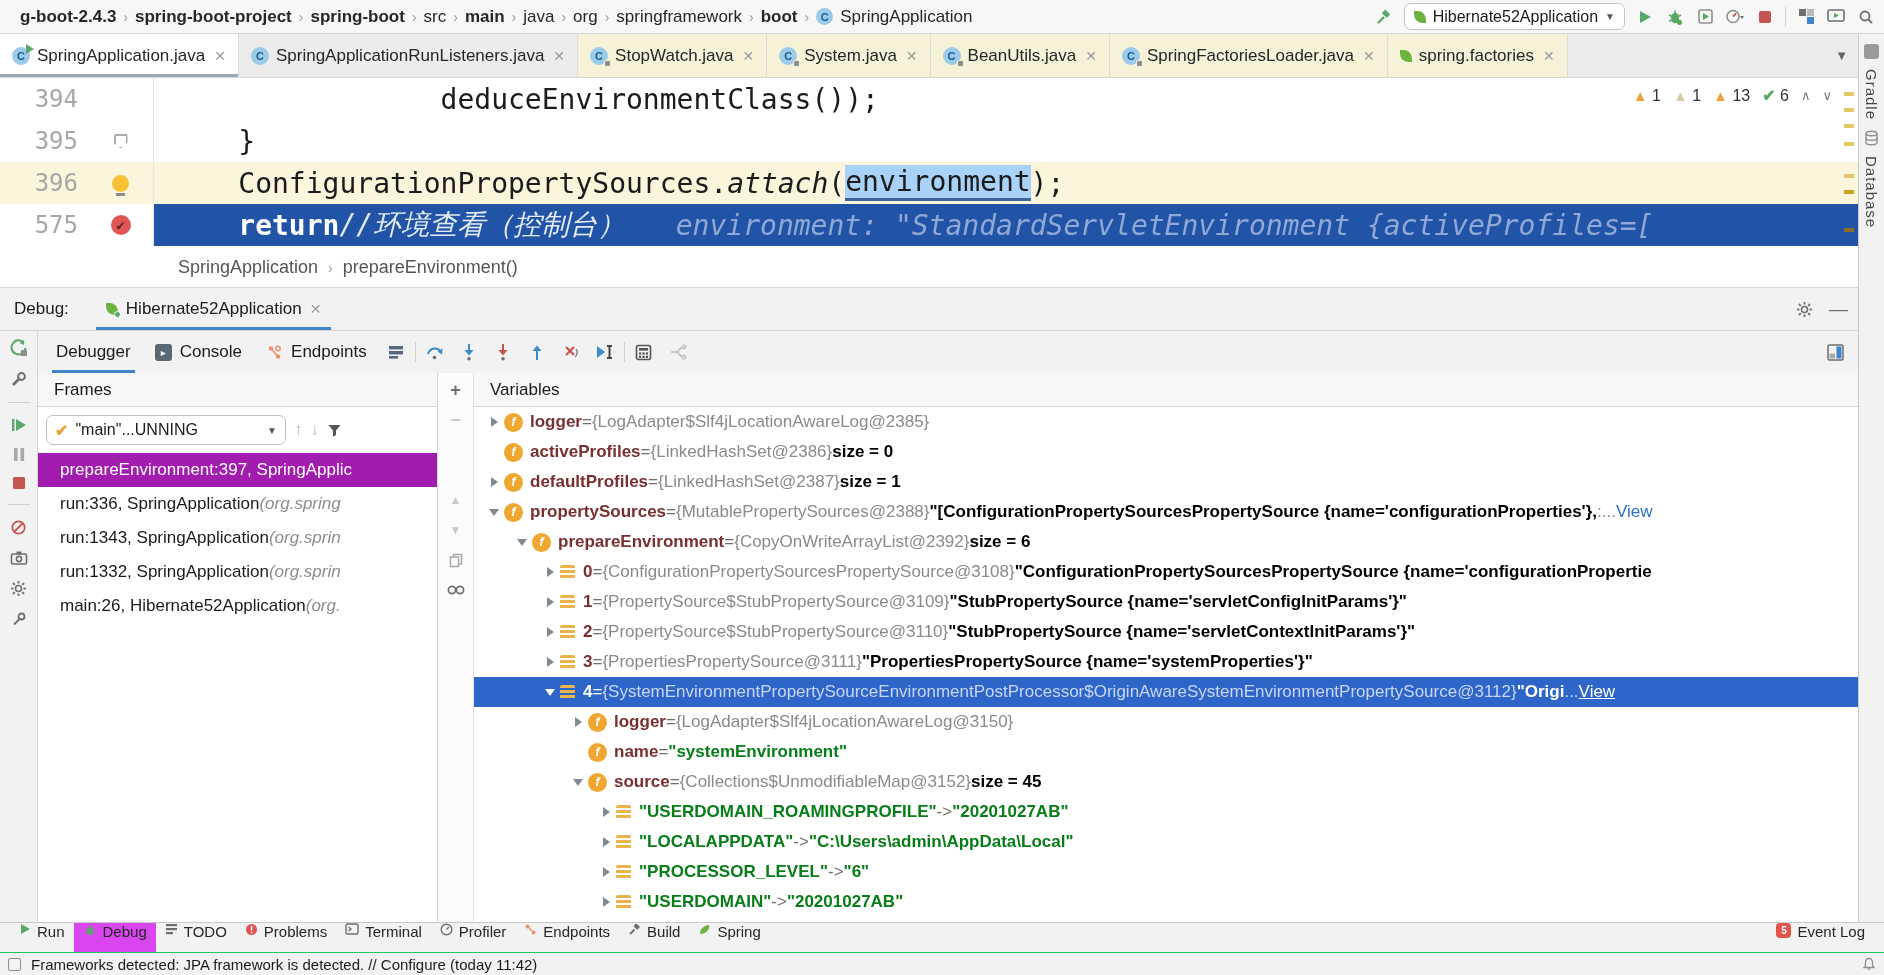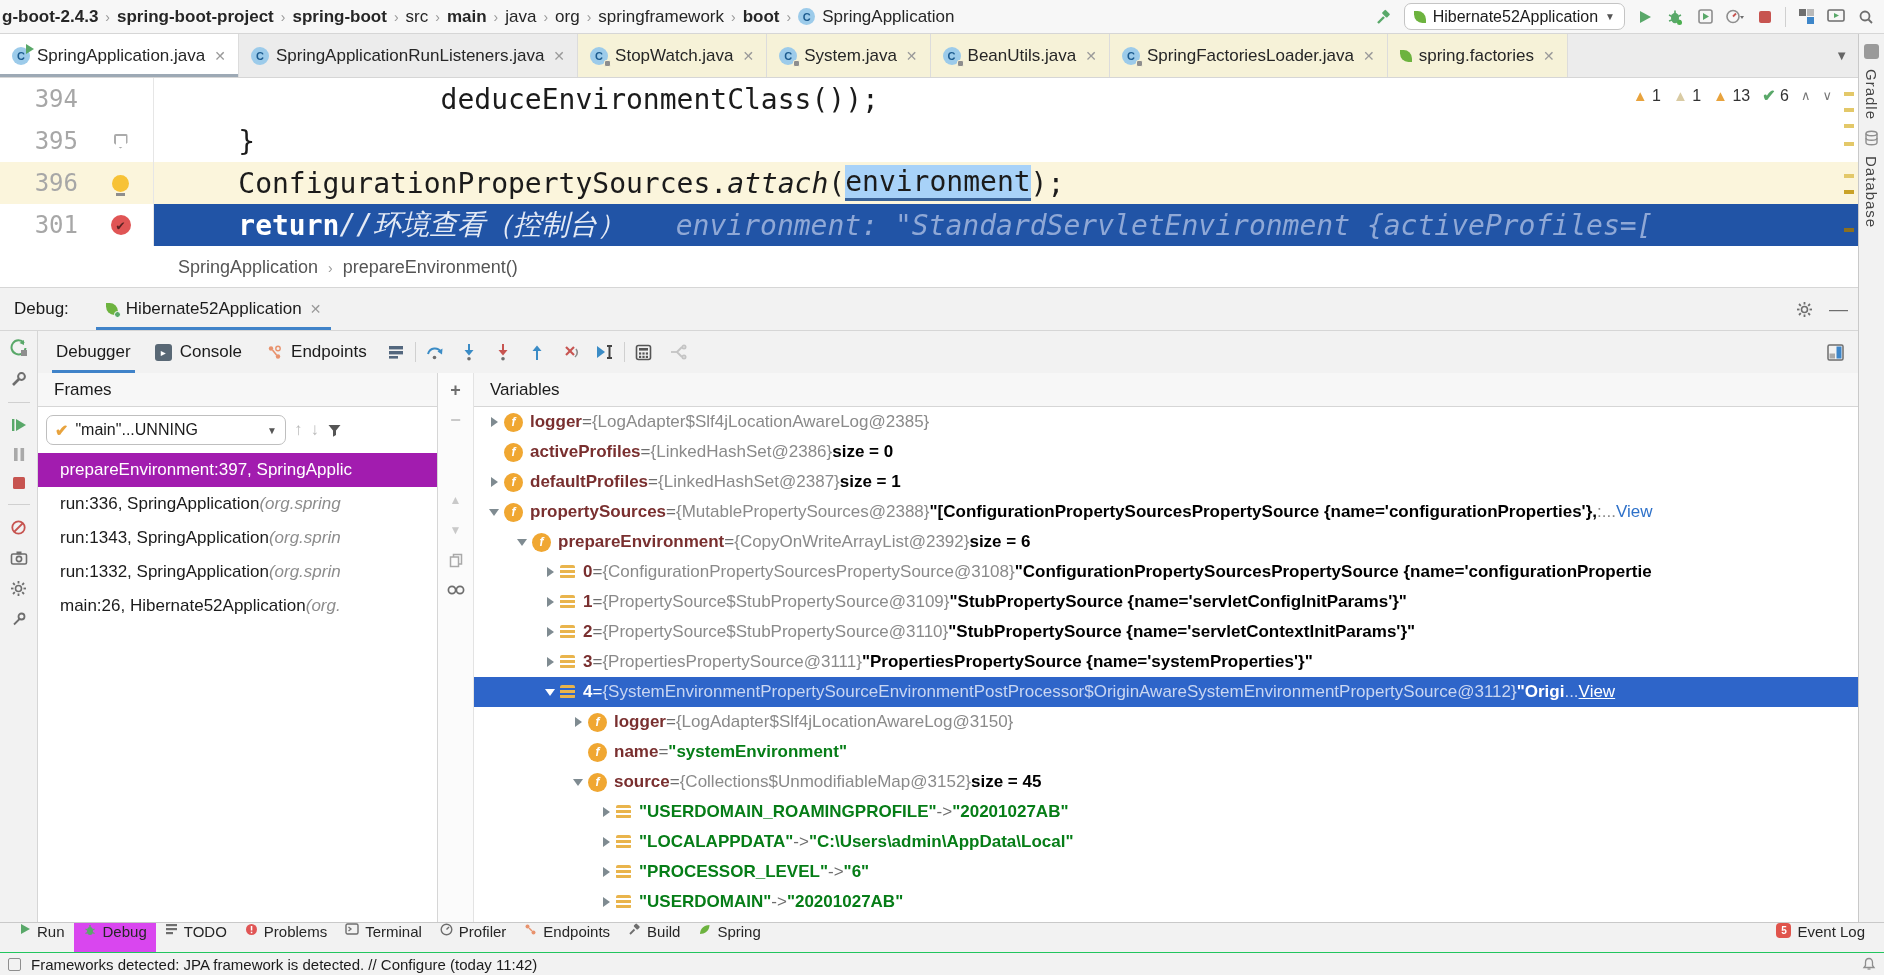--- a/index.html
+++ b/index.html
@@ -5,21 +5,21 @@
   * { margin:0; padding:0; box-sizing:border-box; }
   html,body { width:1884px; height:975px; overflow:hidden; background:#F2F2F2;
               font-family:"Liberation Sans", sans-serif; color:#1b1b1b; }
   .ide { display:flex; flex-direction:column; width:1884px; height:975px; }
   .mid { flex:1; display:flex; min-height:0; }
   .main-col { flex:1; display:flex; flex-direction:column; min-width:0; }
 
   
   .topbar { height:34px; background:#F7F7F7; border-bottom:1px solid #D6D6D6;
             display:flex; align-items:center; padding:0 6px 0 0; font-size:17px; white-space:nowrap; }
-  .crumbs { display:flex; align-items:center; overflow:hidden; flex:1; }
+  .crumbs { display:flex; align-items:center; overflow:hidden; flex:1;padding-left:18px; }
   .crumb { padding:0 2px; color:#262626; }
   .crumb.b { font-weight:bold; }
   .crumb-sep { color:#9a9a9a; padding:0 5px; font-size:14px; }
   .mini-class { width:17px; height:17px; border-radius:50%; background:#9CCBEA; color:#1C5B8F;
                 font-size:11px; font-weight:bold; display:inline-flex; align-items:center;
                 justify-content:center; margin:0 5px 0 2px; }
   .topbar-right { display:flex; align-items:center; gap:10px; padding-right:2px; }
   .runcombo { height:27px; background:#fff; border:1px solid #C4C4C4; border-radius:7px;
               display:flex; align-items:center; gap:7px; padding:0 9px; font-size:16px; }
   .tb-ico { width:20px; height:20px; display:inline-flex; align-items:center; justify-content:center; }
@@ -323,21 +323,21 @@
               <span class="code"><span class="cs-code">     }</span></span>
             </div>
             <div class="eline bg-cream">
               <span class="num">396</span>
               <span class="gut">
                 <span class="bulb"></span>
               </span>
               <span class="code"><span class="cs-code">     ConfigurationPropertySources.</span><span class="cs-italic">attach</span><span class="cs-code">(</span><span class="cs-sel">environment</span><span class="cs-code">);</span></span>
             </div>
             <div class="eline bg-exec">
-              <span class="num">301</span>
+              <span class="num">575</span>
               <span class="gut">
                 <span class="bkpt">✔</span>
               </span>
               <span class="code"><span class="cs-code">     </span><span class="cs-kw">return</span><span class="cs-comment">//环境查看（控制台）</span><span class="cs-hint">   environment: "StandardServletEnvironment {activeProfiles=[</span></span>
             </div>
           </div>
         <div class="inspect">
           <span><span class="warn-tri">▲</span> <span>1</span></span>
           <span><span class="warn-tri faded">▲</span> <span>1</span></span>
           <span><span class="warn-tri">▲</span> <span>13</span></span>

